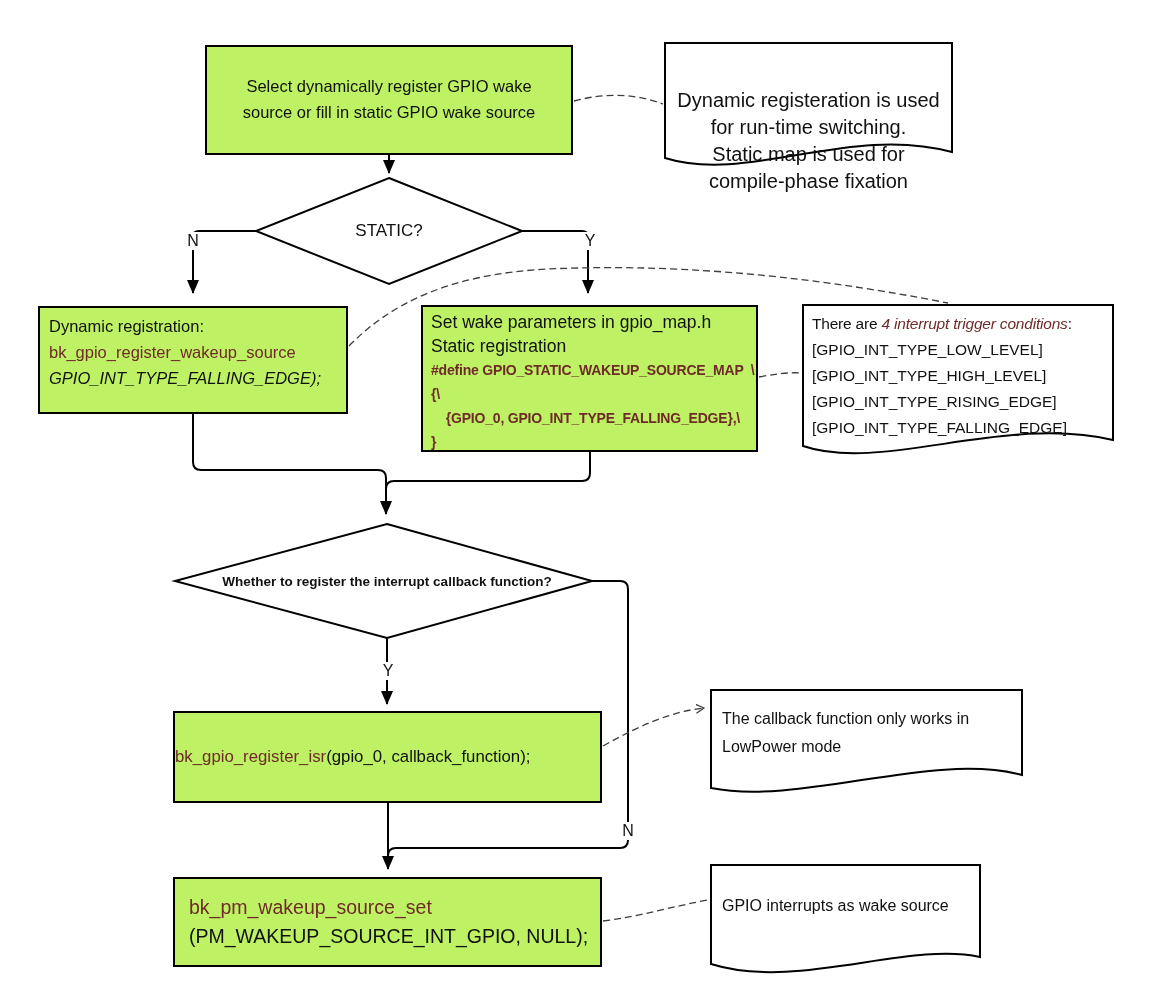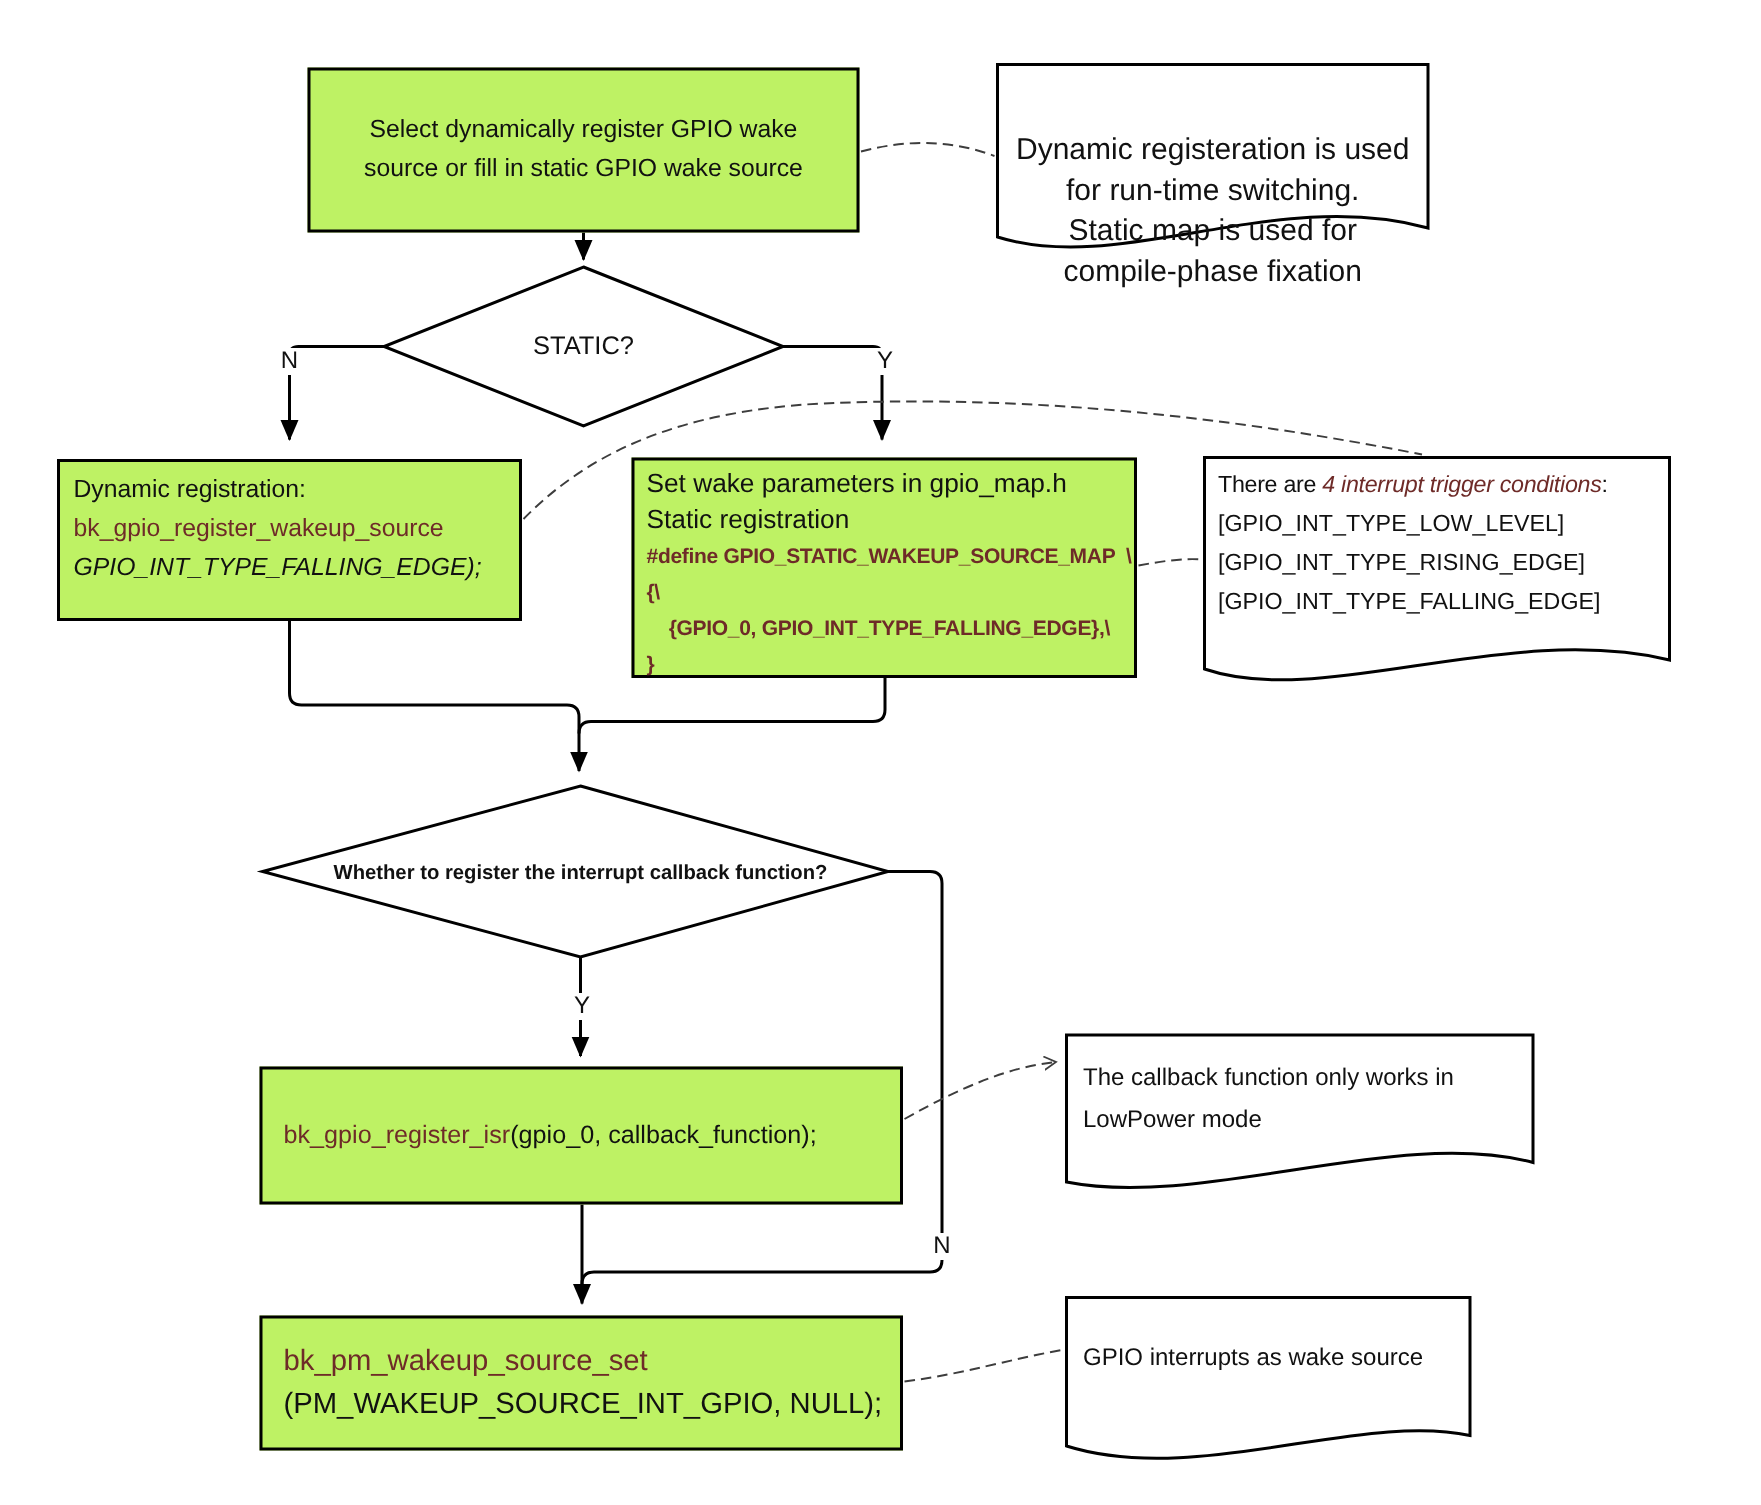--- a/index.html
+++ b/index.html
@@ -19,21 +19,21 @@
   
   .sta-box{left:421px;top:305px;width:337px;height:147px;padding:3px 8px;}
   .sta-box .t{font-size:17.5px;line-height:24px;}
   .sta-box .c{font-size:14px;line-height:24px;font-weight:bold;color:var(--maroon,#6E2B28);
               white-space:pre;letter-spacing:-0.2px;}
   
   .d1-text{left:269px;top:196px;width:240px;height:70px;font-size:17px;}
   .d2-text{left:185px;top:546px;width:404px;height:70px;font-size:13.5px;font-weight:bold;}
   
   .isr-box{left:173px;top:711px;width:429px;height:92px;display:flex;align-items:center;
-           padding-left:14px;font-size:16.8px;white-space:nowrap;}
+           font-size:16.8px;white-space:nowrap;}
   
   .pm-box{left:173px;top:877px;width:429px;height:90px;display:flex;flex-direction:column;
           justify-content:center;padding-left:14px;font-size:19.5px;line-height:29px;white-space:nowrap;}
   
   .co1-text{left:673px;top:51px;width:271px;font-size:20px;line-height:27px;text-align:center;margin-top:36px;}
   .co2-text{left:812px;top:311px;width:296px;font-size:15.5px;line-height:26px;}
   .co2-first{letter-spacing:-0.2px;}
   .co3-text{left:722px;top:705px;width:296px;font-size:16px;line-height:28px;}
   .co4-text{left:722px;top:894px;width:250px;font-size:16px;line-height:24px;}
 </style>
@@ -117,20 +117,21 @@
   <div class="abs co1-text">
     <span style="display:block">Dynamic registeration is used for run-time switching.</span>
     <span style="display:block">Static map is used for compile-phase fixation</span>
   </div>
 
   <div class="abs co2-text">
     <div class="co2-first">
       <span>There are </span><span class="maroon ital">4 interrupt trigger conditions</span><span>:</span>
     </div>
     <div>[GPIO_INT_TYPE_LOW_LEVEL]</div>
+    <div>[GPIO_INT_TYPE_HIGH_LEVEL]</div>
     <div>[GPIO_INT_TYPE_RISING_EDGE]</div>
     <div>[GPIO_INT_TYPE_FALLING_EDGE]</div>
   </div>
 
   <div class="abs co3-text">The callback function only works in LowPower mode</div>
   <div class="abs co4-text">GPIO interrupts as wake source</div>
 
 </div>
 
 </body></html>

